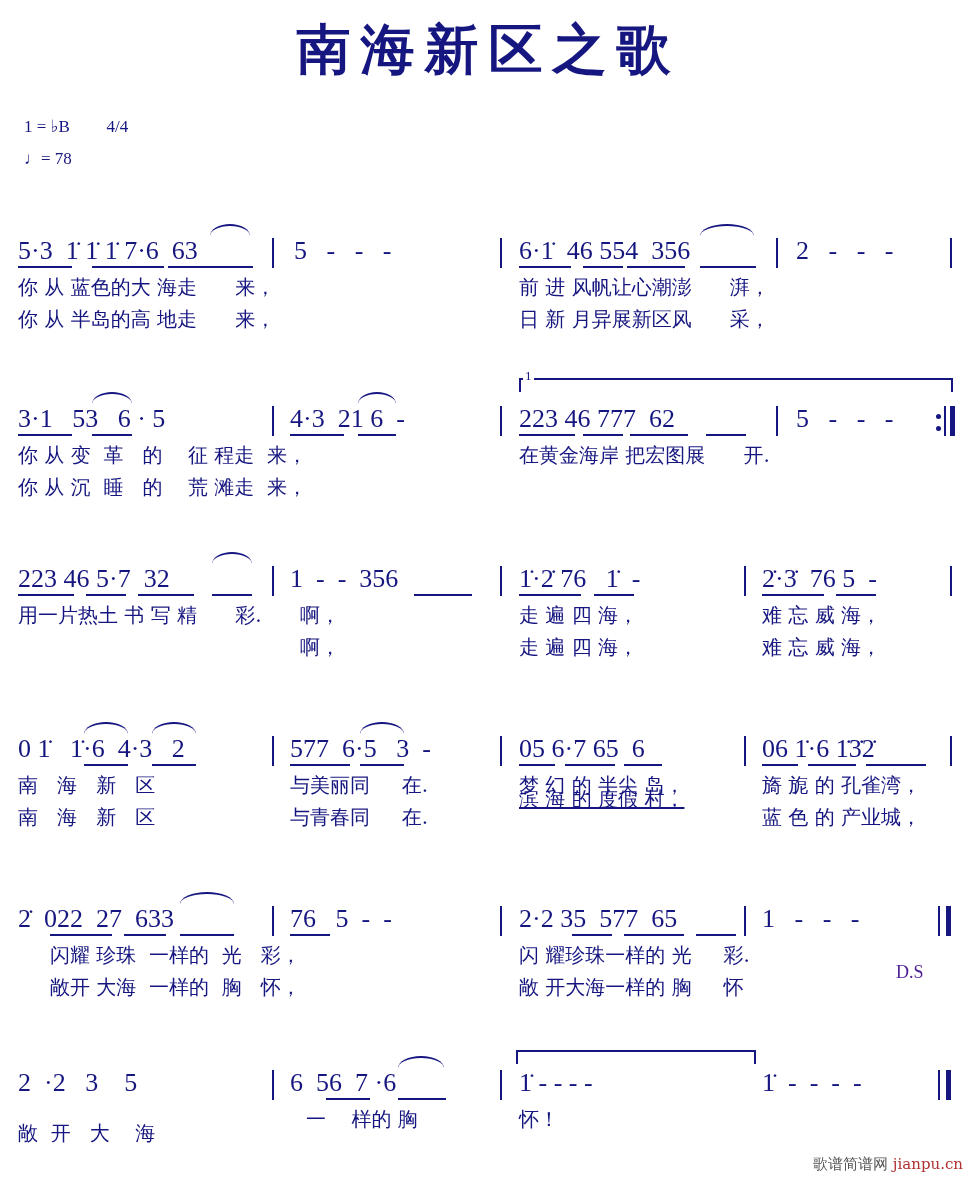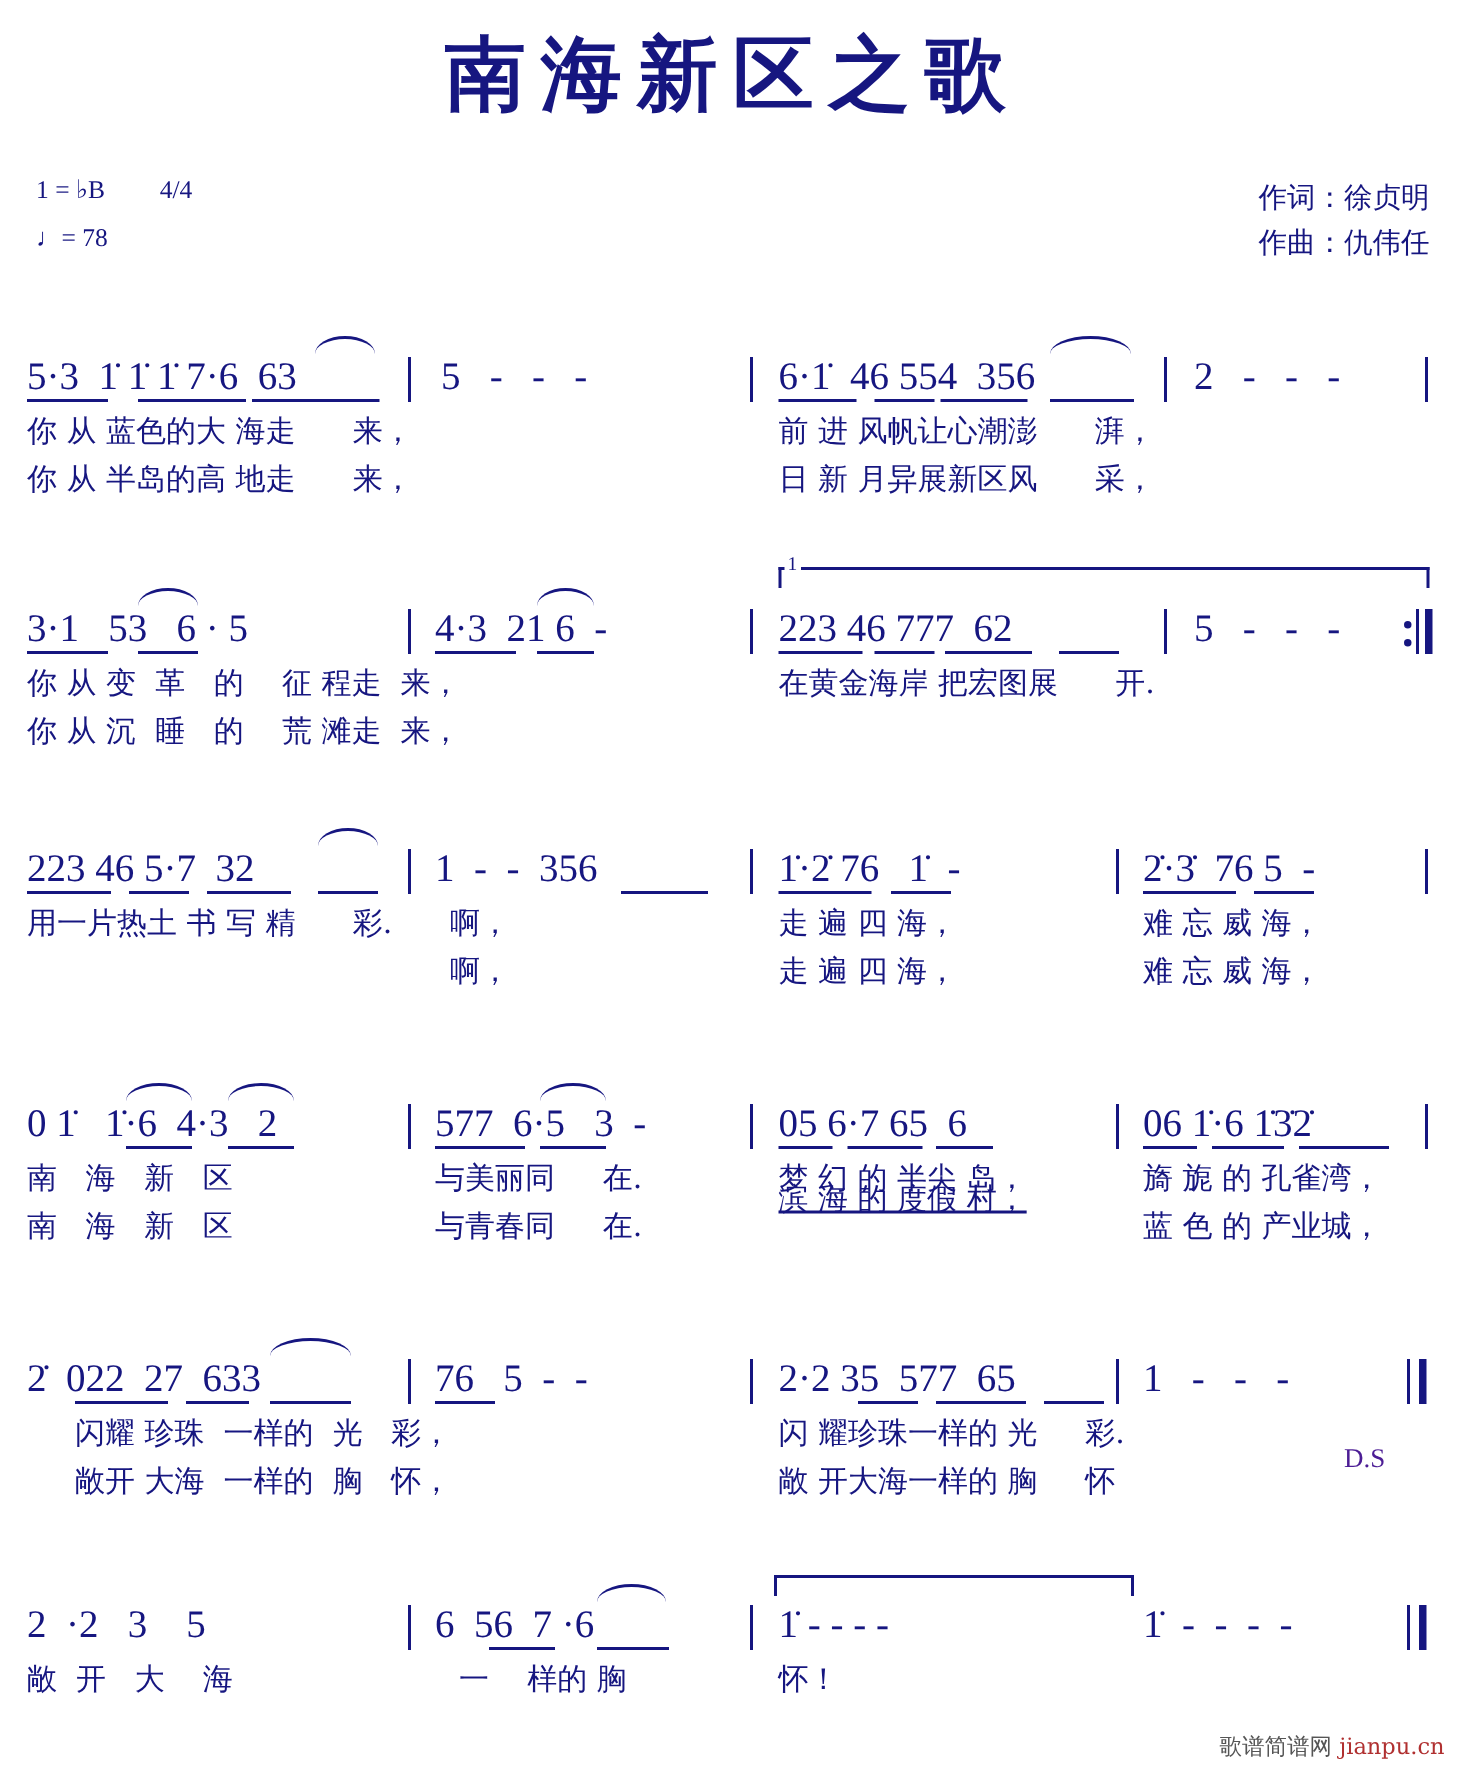--- a/index.html
+++ b/index.html
@@ -112,24 +112,20 @@
     <div class="row1">
       <span>1 = ♭B</span>
       <span style="display:inline-block;width:28px"></span>
       <span>4/4</span>
     </div>
     <div class="row2">
       <span>♩= 78</span>
     </div>
   </div>
 
-  <div class="meta-right">
-    <div>作词：徐贞明</div>
-    <div>作曲：仇伟任</div>
-  </div>
 
   <div class="system" style="top:236px;height:110px;">
     <div class="tie" style="left:210px;top:-12px;width:40px;"></div>
     <div class="beam" style="left:18px;top:30px;width:54px;"></div>
     <div class="beam" style="left:92px;top:30px;width:72px;"></div>
     <div class="beam" style="left:168px;top:30px;width:50px;"></div>
     <div class="beam" style="left:213px;top:30px;width:40px;"></div>
 
     <div class="measure" style="left:18px;top:0;">
       <div class="notes">5·3  1̇ 1̇ 1̇ 7·6  63</div>
@@ -356,21 +352,21 @@
 
     <div class="barline" style="left:938px;top:2px;"></div>
     <div class="barline thick" style="left:946px;top:2px;"></div>
 
     <div class="ds" style="left:896px;top:58px;">D.S</div>
   </div>
 
   <div class="system" style="top:1068px;height:110px;">
     <div class="measure" style="left:18px;top:0;">
       <div class="notes">2  ·2   3    5</div>
-      <div class="lyric" style="position:absolute;top:38px;left:0;">敞  开   大    海</div>
+      <div class="lyric" style="position:absolute;top:52px;left:0;">敞  开   大    海</div>
     </div>
 
     <div class="barline" style="left:272px;top:2px;"></div>
 
     <div class="tie" style="left:398px;top:-12px;width:46px;"></div>
     <div class="beam" style="left:326px;top:30px;width:44px;"></div>
     <div class="beam" style="left:398px;top:30px;width:48px;"></div>
 
     <div class="measure" style="left:290px;top:0;">
       <div class="notes">6  56  7 ·6</div>

